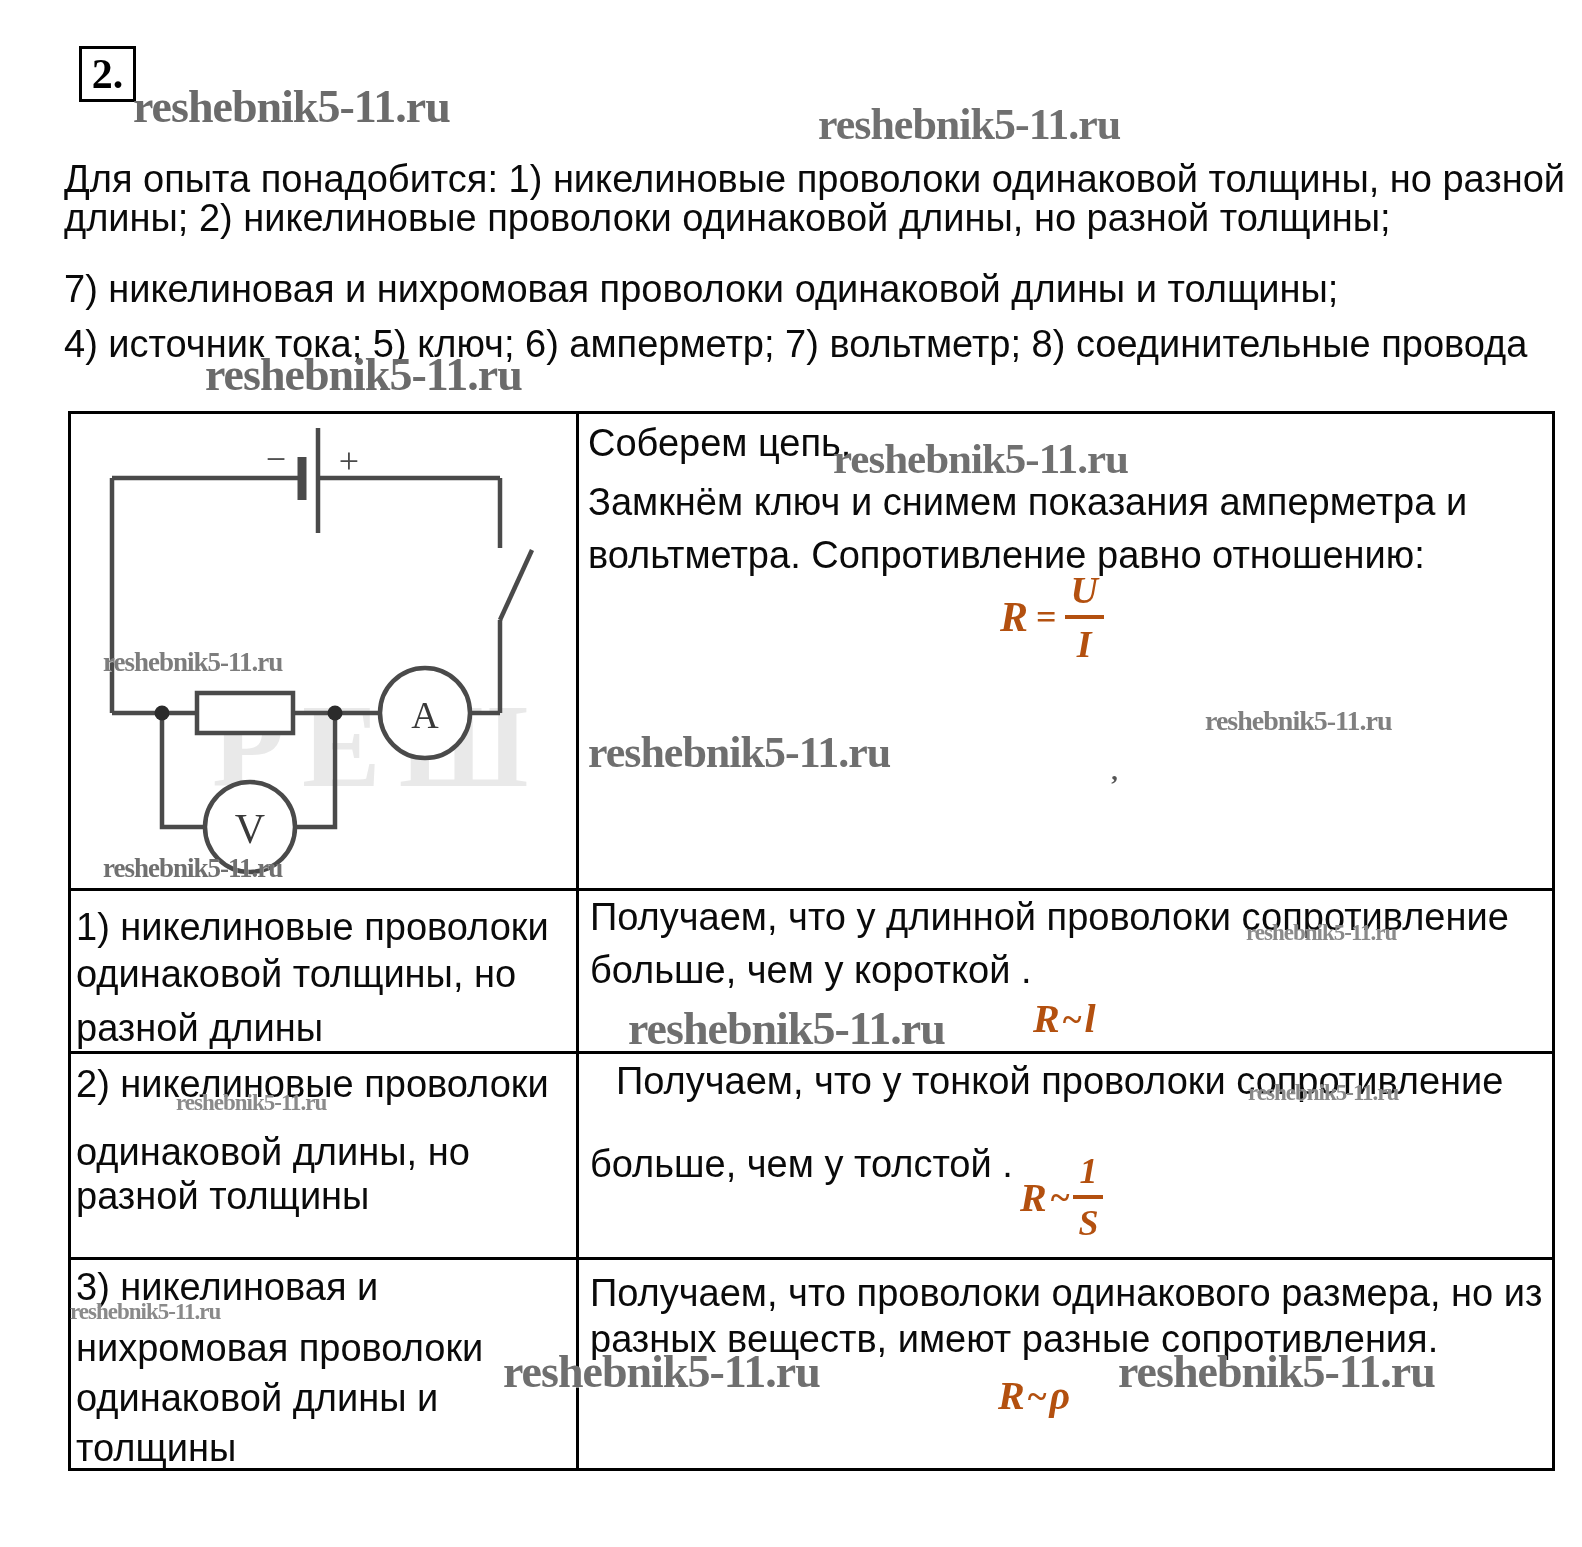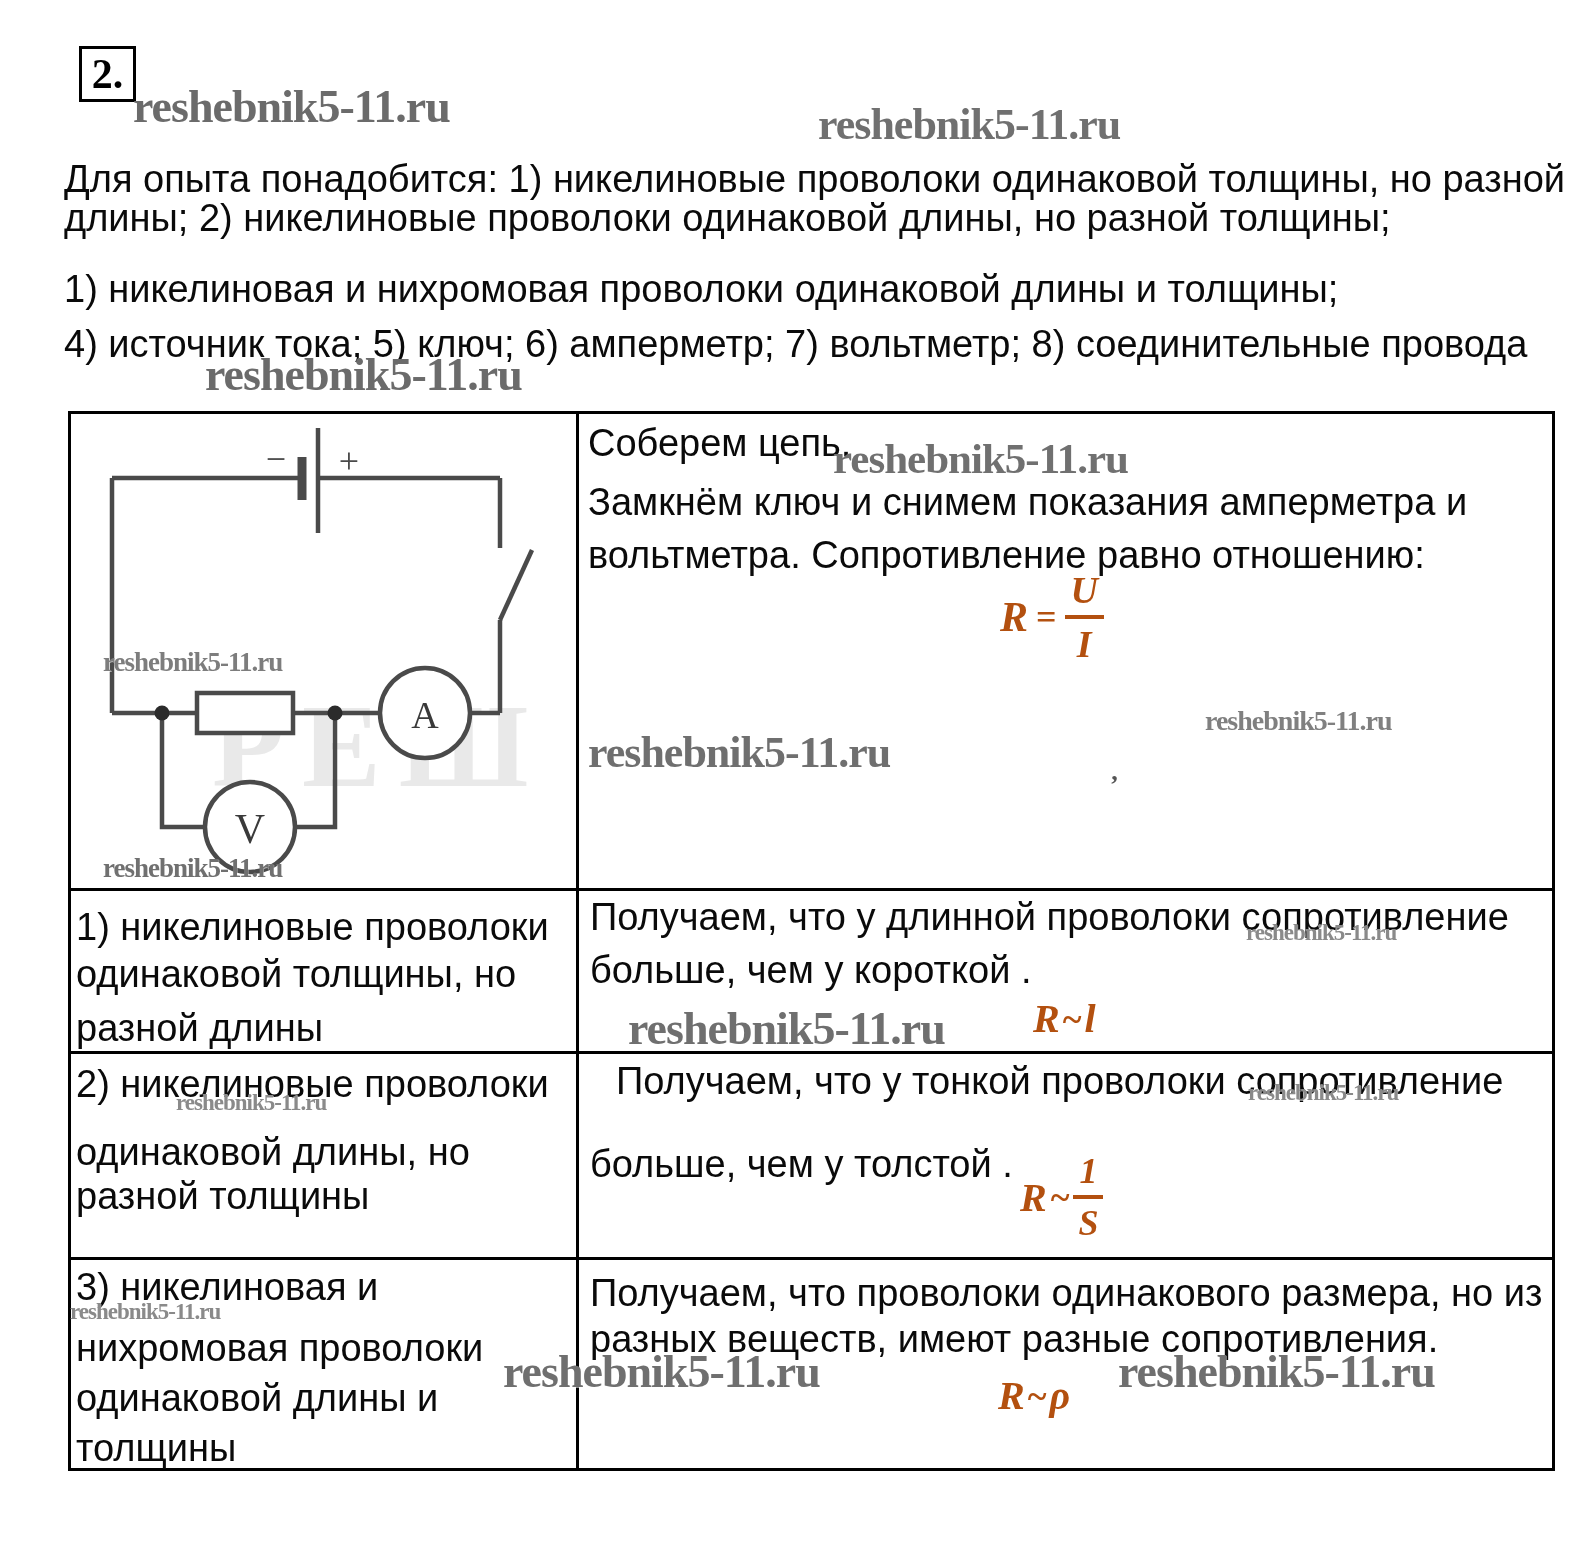--- a/index.html
+++ b/index.html
@@ -42,21 +42,21 @@
 </style>
 </head>
 <body>
 
 <div id="canvas">
 
   <div class="badge">2.</div>
 
   <div class="t" style="left:64px; top:158px;">Для опыта понадобится: 1) никелиновые проволоки одинаковой толщины, но разной</div>
   <div class="t" style="left:64px; top:197px;">длины; 2) никелиновые проволоки одинаковой длины, но разной толщины;</div>
-  <div class="t" style="left:64px; top:268px;">1) никелиновая и нихромовая проволоки одинаковой длины и толщины;</div>
+  <div class="t" style="left:64px; top:268px;">7) никелиновая и нихромовая проволоки одинаковой длины и толщины;</div>
   <div class="t" style="left:64px; top:323px;">4) источник тока; 5) ключ; 6) амперметр; 7) вольтметр; 8) соединительные провода</div>
 
   <div class="abs" style="left:68px; top:411px; width:1487px; height:1060px; border:3px solid #000; box-sizing:border-box;"></div>
   <div class="bline" style="left:68px; top:888px;  width:1487px; height:3px;"></div>
   <div class="bline" style="left:68px; top:1051px; width:1487px; height:3px;"></div>
   <div class="bline" style="left:68px; top:1257px; width:1487px; height:3px;"></div>
   <div class="bline" style="left:576px; top:411px; width:3px; height:1060px;"></div>
 
   <div class="ghost">РЕШ</div>
   <svg class="circuit-bg" width="508" height="472" viewBox="0 0 508 472">

